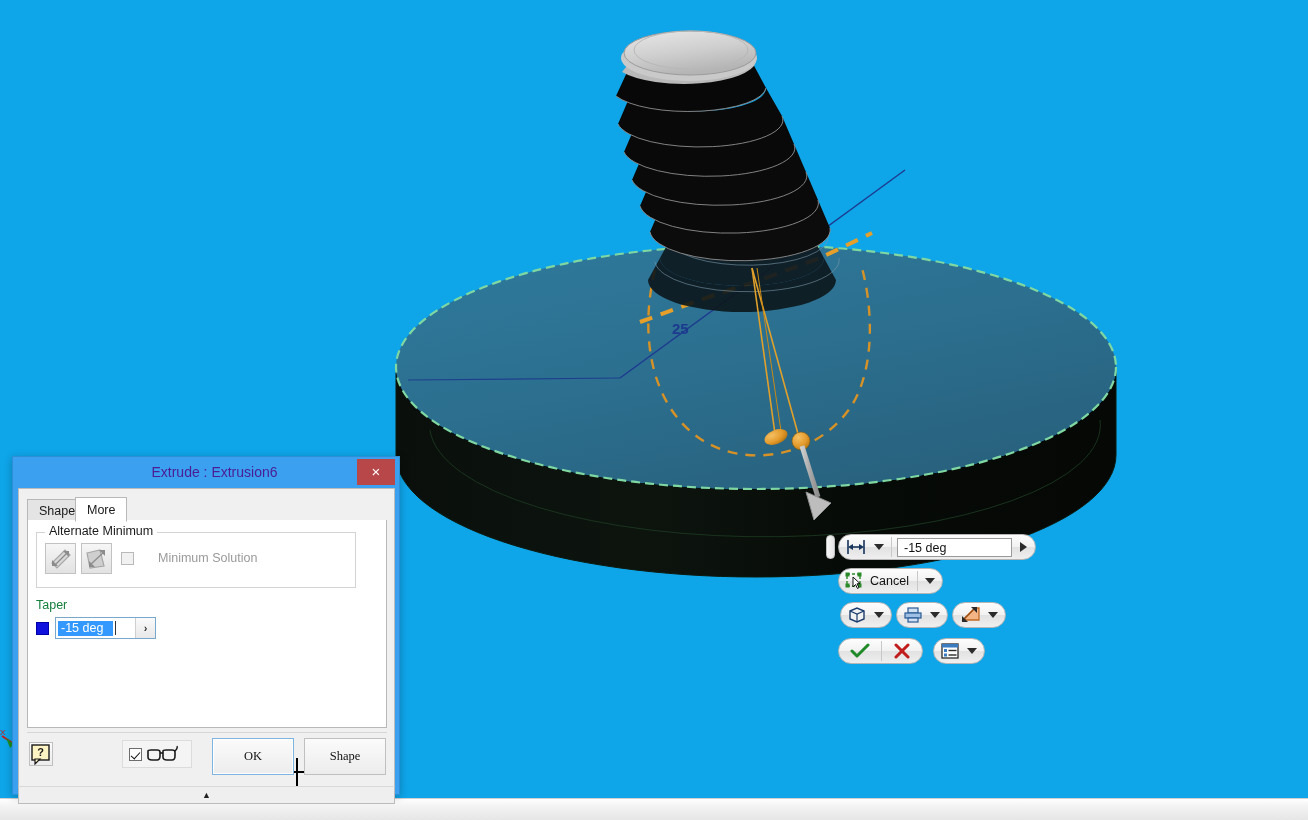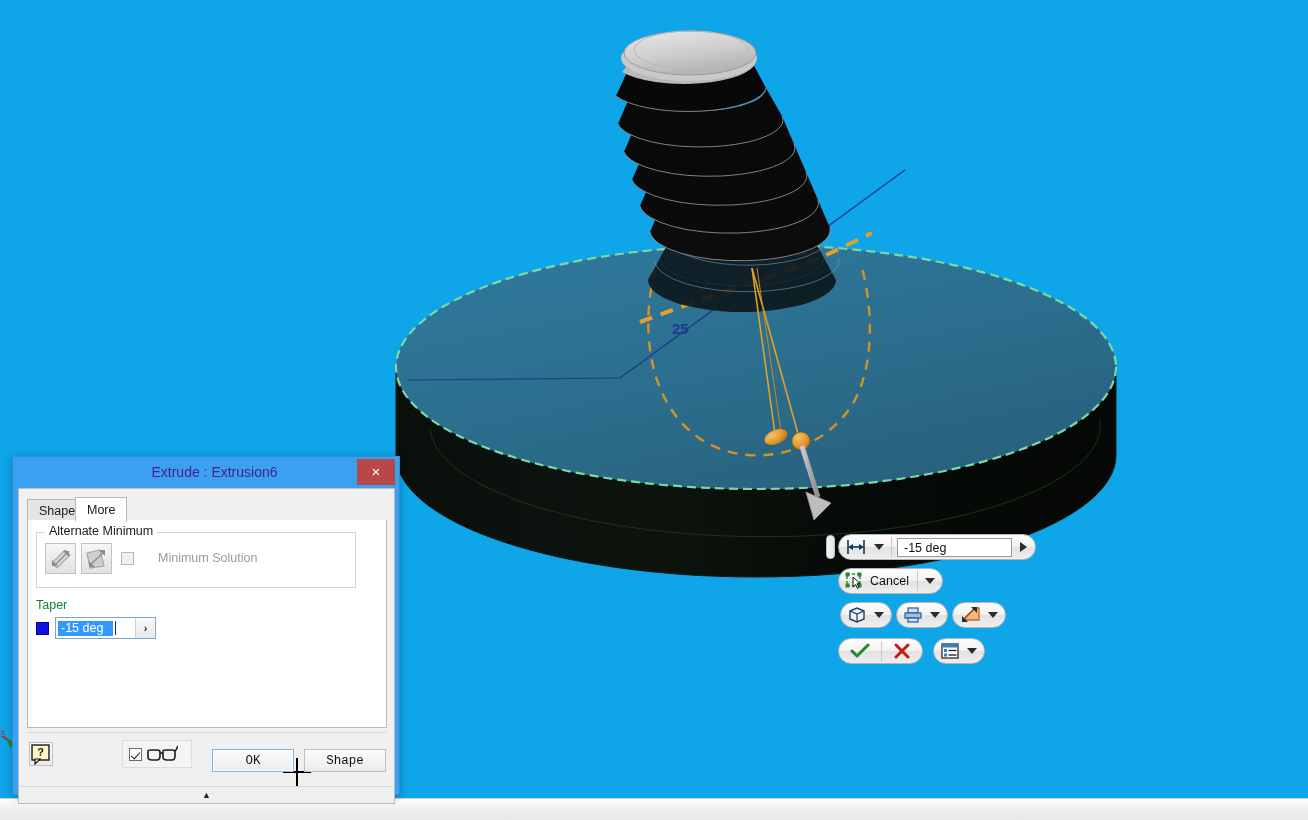--- a/index.html
+++ b/index.html
@@ -275,28 +275,28 @@
     content: "";
     position: absolute;
     left: 3px; top: 1px;
     width: 4px; height: 8px;
     border: solid #111;
     border-width: 0 1.7px 1.7px 0;
     transform: rotate(42deg);
   }
   .btn {
     position: absolute;
-    top: 16px;
-    height: 23px;
+    top: 5px;
+    height: 37px;
     font-size: 12.5px;
     color: #111;
     background: linear-gradient(to bottom, #fbfbfb, #ececec);
     border: 1px solid #c0c0c0;
     cursor: pointer;
-    font-family: Liberation Mono, monospace;
+    font-family: Liberation Serif, serif;
   }
   #ok-button {
     left: 185px; width: 82px;
     border: 1px solid #7fb4e0;
     box-shadow: inset 0 0 0 1px #ffffff;
   }
   #cancel-button { left: 277px; width: 82px; }
 
   .dlg-resize {
     position: absolute;

